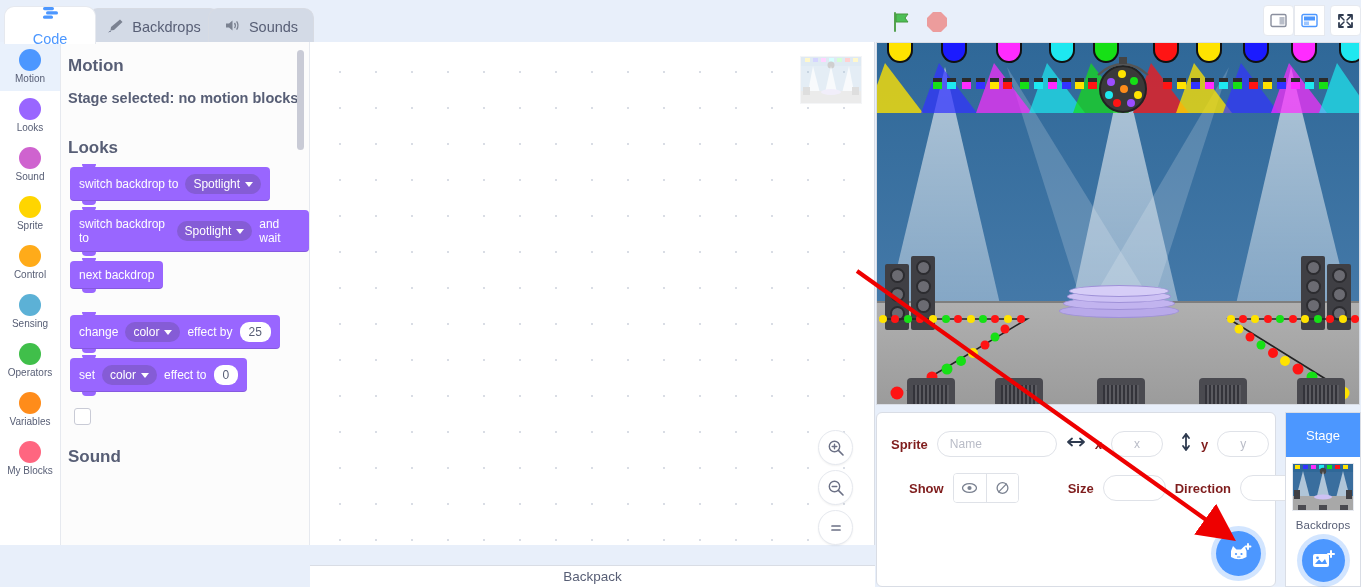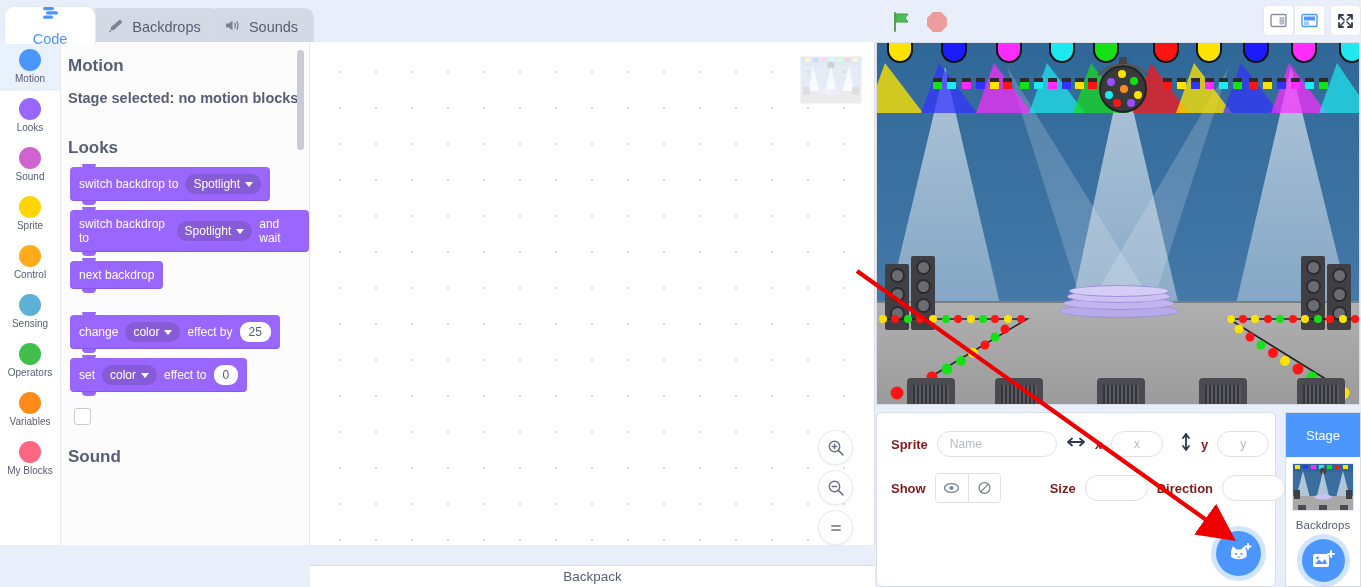--- a/index.html
+++ b/index.html
@@ -115,21 +115,21 @@
   .spk { position:absolute; bottom:74px; width:24px; background:#3f3f44; border-radius:2px;}
   .spk-c { width:15px;height:15px;border-radius:50%;background:#6b6b72;border:2px solid #2c2c30;margin:4px auto 0;}
   .monitor { position:absolute; bottom:0px; width:48px;height:26px;background:#4a4a50;border-radius:4px 4px 0 0;}
   .monitor::after{content:"";position:absolute;left:6px;top:7px;right:6px;bottom:0;background:repeating-linear-gradient(90deg,#33333a 0 2px,#5a5a60 2px 4px);}
 
   
   #spritepane { position:absolute; left:876px; top:412px; width:400px; height:175px; background:#fff; border:1px solid #d9dde5; border-radius:6px; }
   .lbl { font-size:13px; color:#7f1d1d; font-weight:bold; }
   .field { border:1px solid #dfe2e8; border-radius:13px; height:26px; background:#fff; display:flex; align-items:center; padding:0 12px; font-size:12px; color:#b9bcc7; }
   .row1 { position:absolute; left:14px; top:18px; display:flex; align-items:center; gap:9px; }
-  .row2 { position:absolute; left:14px; top:60px; display:flex; align-items:center; gap:9px; }
+  .row2 { position:absolute; left:32px; top:60px; display:flex; align-items:center; gap:9px; }
   .togglebox { display:flex; border:1px solid #dfe2e8; border-radius:4px; overflow:hidden; }
   .tg { width:32px;height:28px;display:flex;align-items:center;justify-content:center;cursor:pointer;background:#fff;}
   .tg+.tg{border-left:1px solid #dfe2e8;}
   #addsprite { position:absolute; left:1216px; top:531px; width:45px;height:45px;border-radius:50%;background:#4c97ff;
                display:flex;align-items:center;justify-content:center;cursor:pointer;
                box-shadow:0 0 0 5px rgba(76,151,255,.25);}
 
   
   #stagepane { position:absolute; left:1285px; top:412px; width:76px; height:175px; background:#fff; border:1px solid #d9dde5; border-radius:0; }
   #stagepane-hdr { height:44px; background:#4c97ff; color:#fff; font-size:13px; display:flex;align-items:center;justify-content:center; cursor:pointer;}

